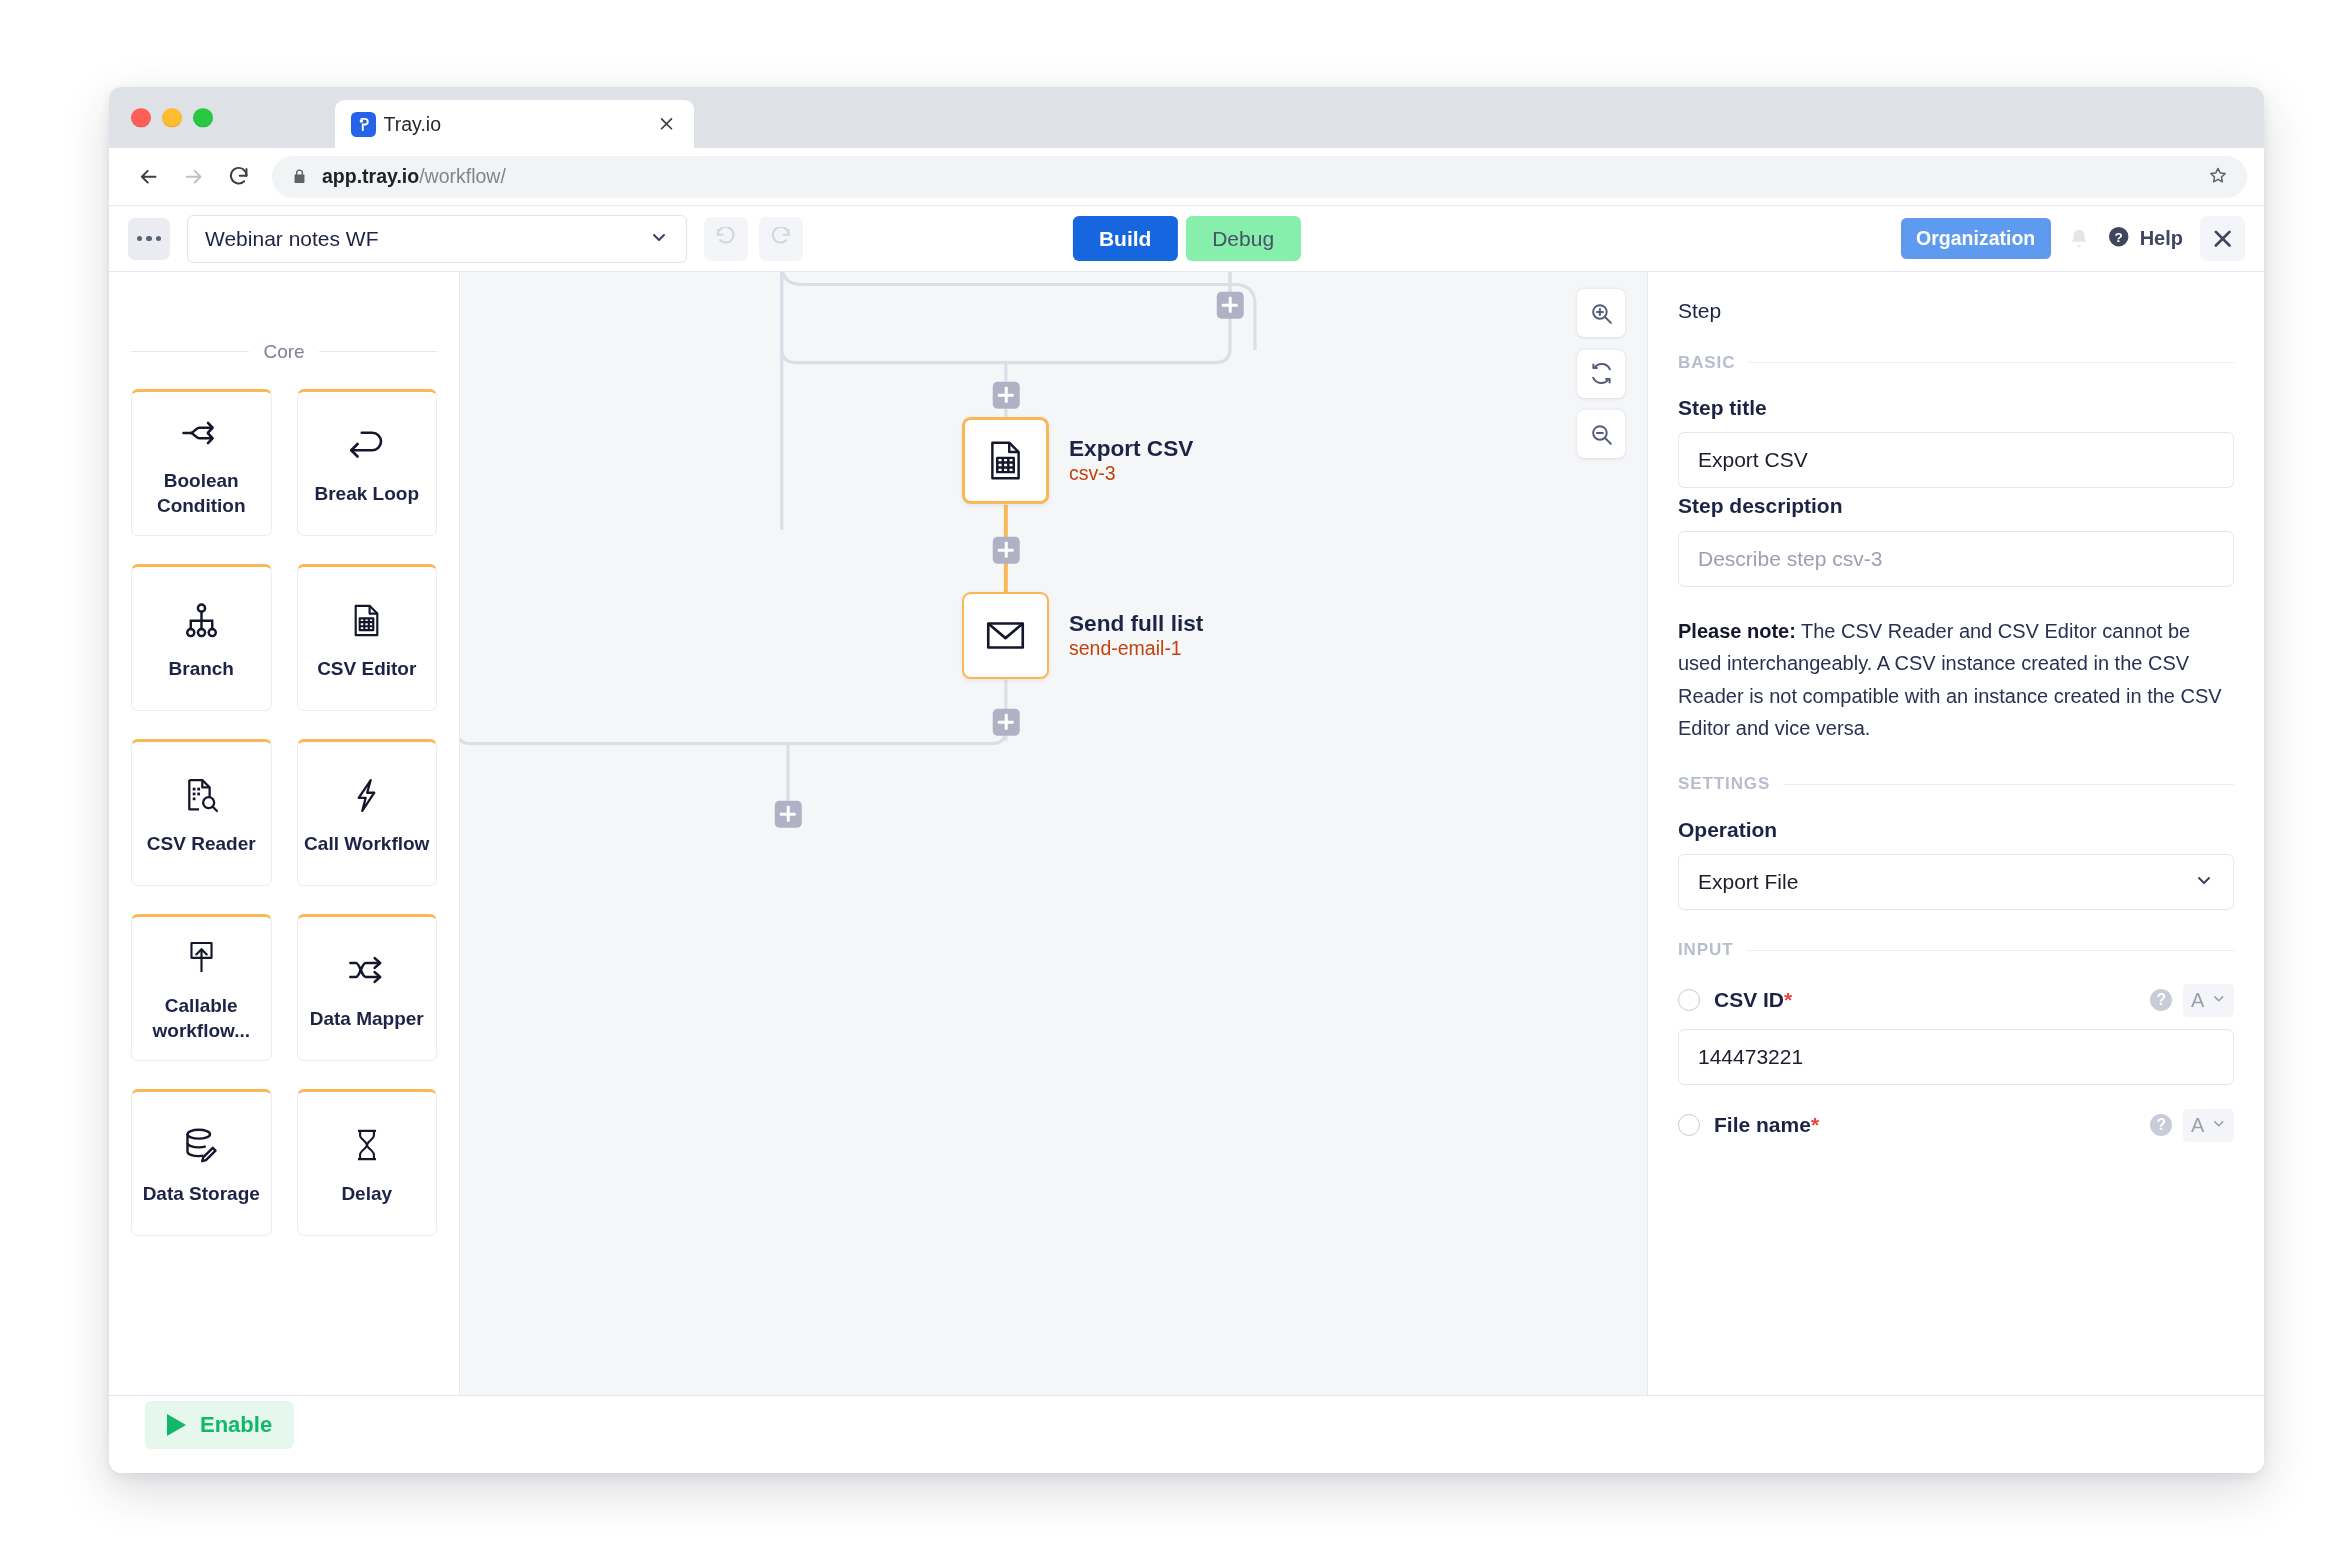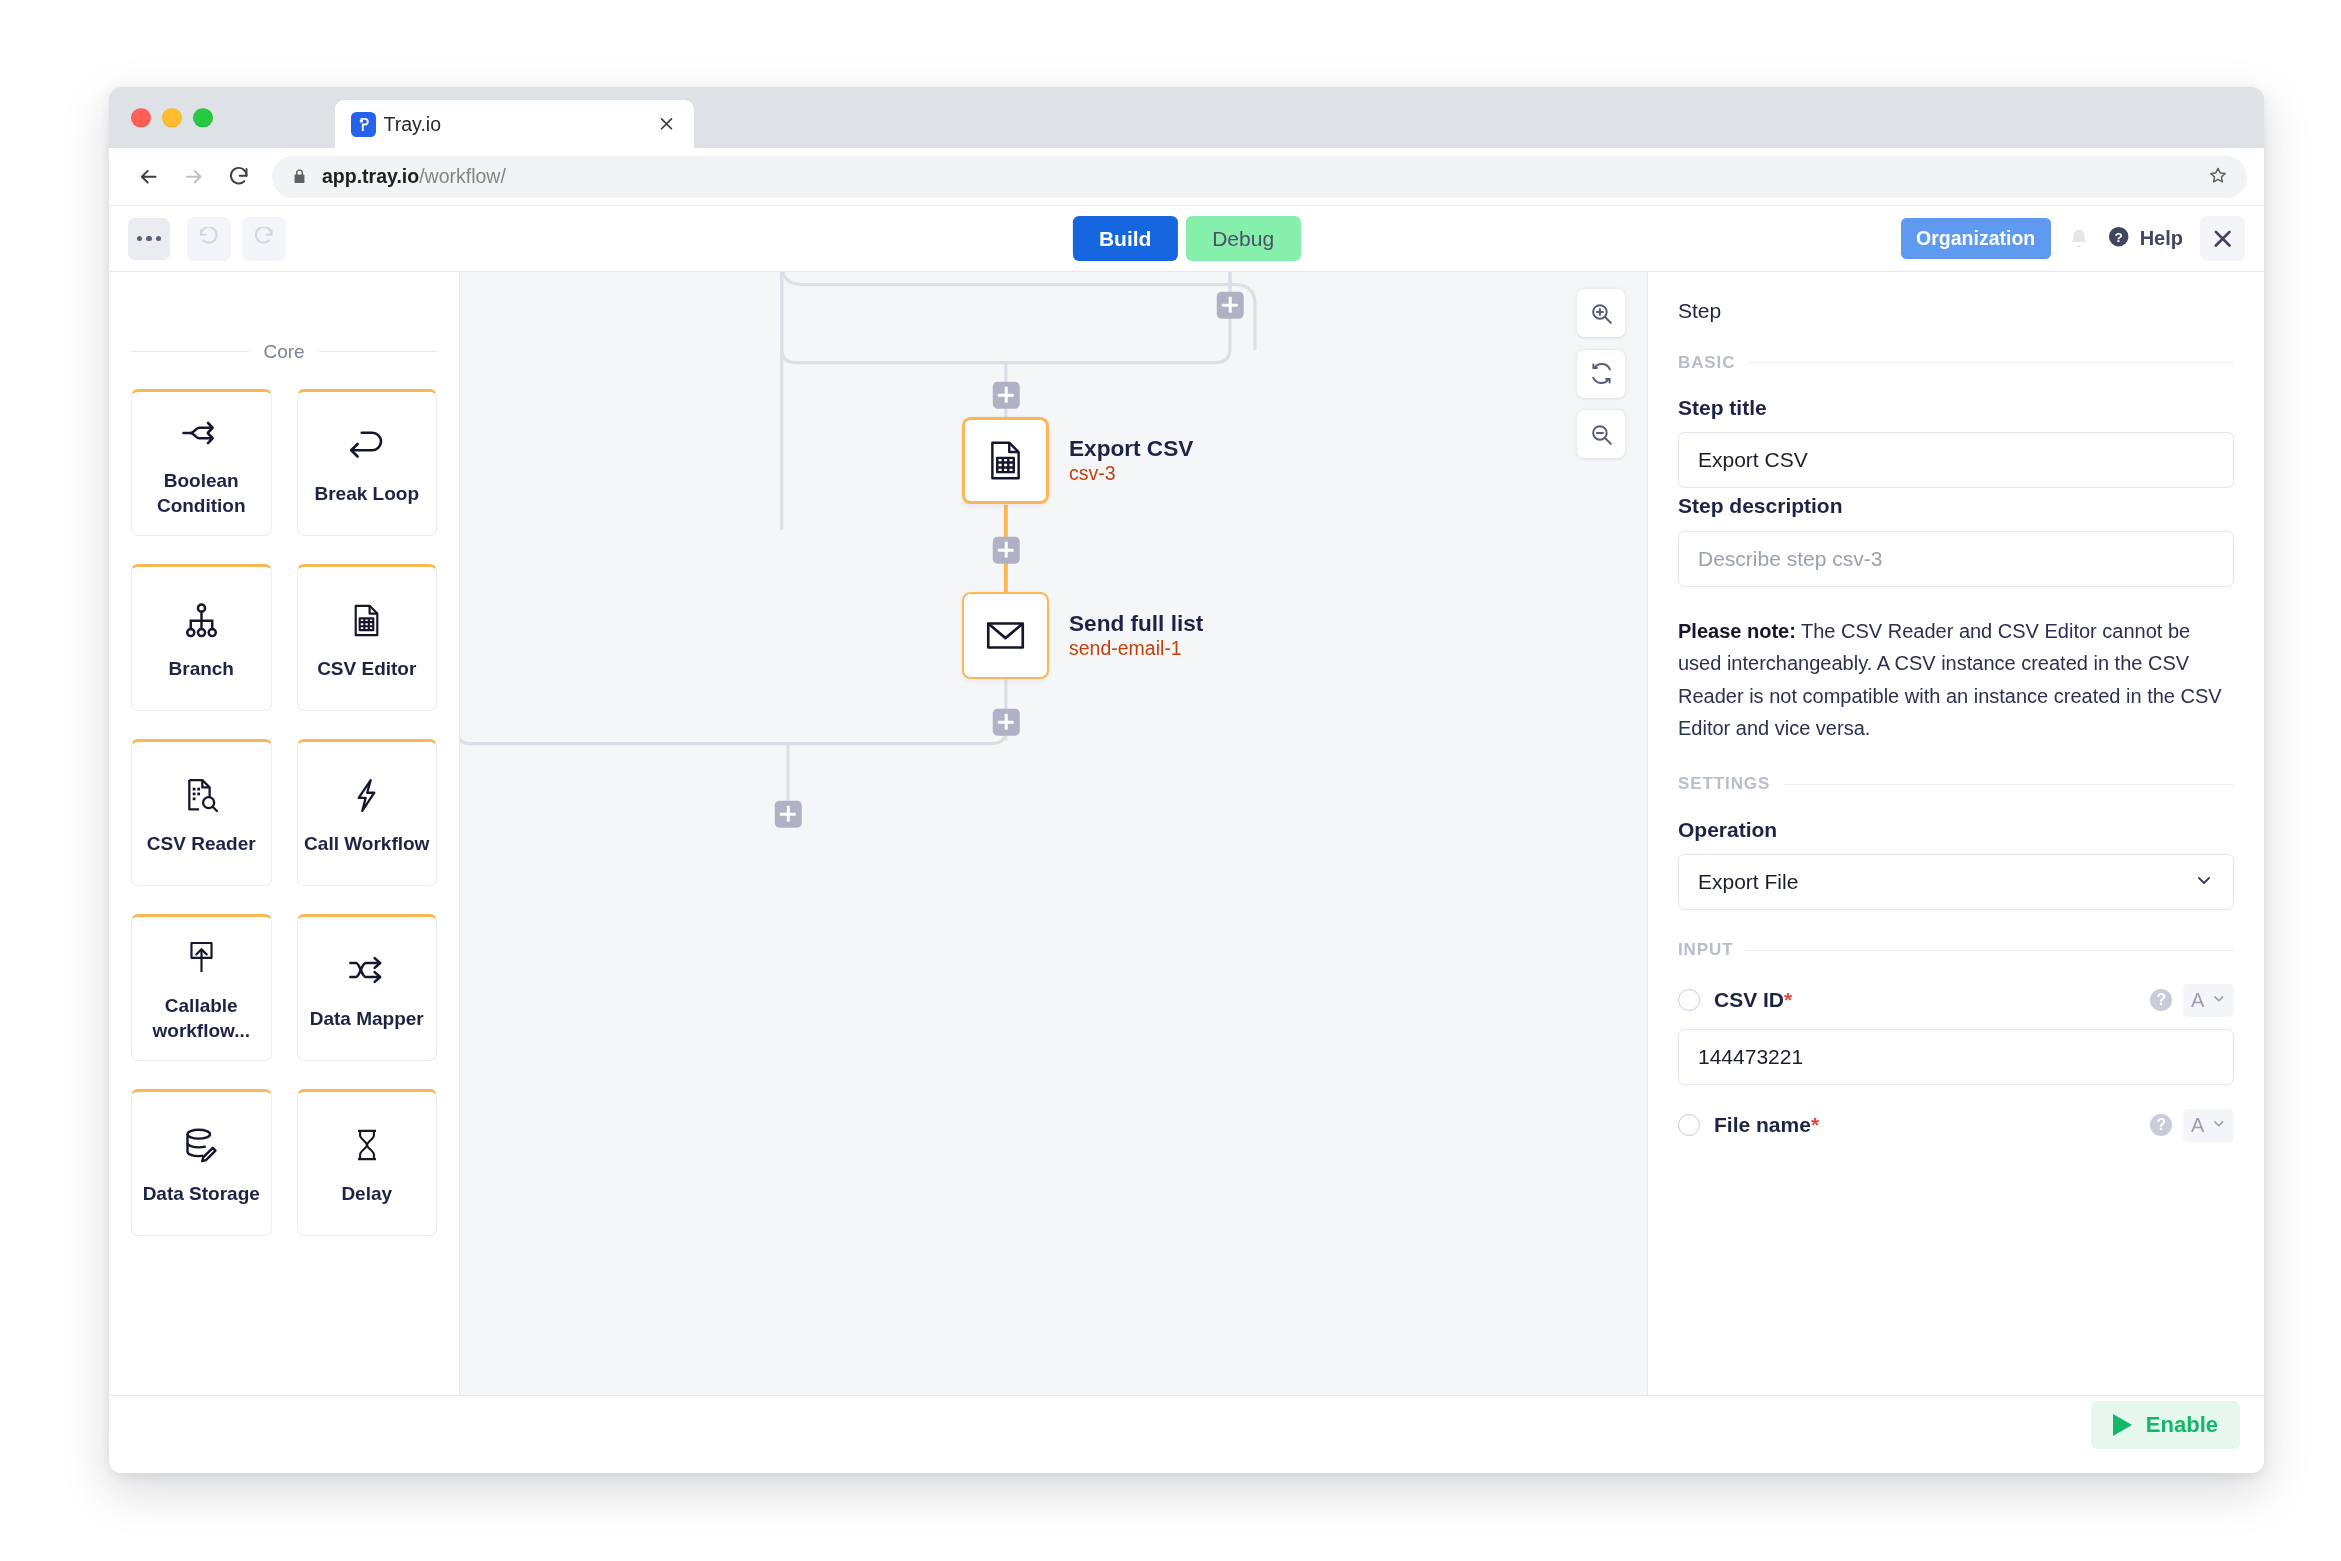--- a/index.html
+++ b/index.html
@@ -336,22 +336,22 @@
     position: absolute; left: 0; right: 0; bottom: 0; height: 26.5px;
     background: #fff;
   }
 
   
   .bottombar {
     position: relative;
     height: 58px;
     border-top: 0.8px solid #e6e8ee;
     background: #fff;
-    display: flex; align-items: center; justify-content: flex-end;
-    padding: 0 24px;
+    display: flex; align-items: center; justify-content: flex-start;
+    padding: 0 36px;
   }
   .enable {
     height: 48px; padding: 0 22px;
     background: #e6f7ee; border-radius: 6.2px;
     display: flex; align-items: center; gap: 14px;
   }
   .enable .tri {
     width: 0; height: 0;
     border-left: 19px solid #12b76a;
     border-top: 11px solid transparent;
@@ -422,20 +422,28 @@
 
   <div class="app">
 
     <div class="apptoolbar">
       <div class="kebab">
           <i></i>
           <i></i>
           <i></i>
         </div>
 
+      <div class="wf-select">
+        <span class="label">Webinar notes WF</span>
+        <span class="chev">
+          <svg width="20" height="20" viewBox="0 0 24 24" fill="none" stroke="currentColor" stroke-width="2.4" stroke-linecap="round" stroke-linejoin="round">
+              <path d="M6 9l6 6 6-6"></path>
+            </svg>
+        </span>
+      </div>
 
       <div class="hist">
         <span class="histbtn">
           <svg width="23.4" height="23.4" viewBox="0 0 24 24" fill="none" stroke="currentColor" stroke-width="2.1" stroke-linecap="round" stroke-linejoin="round">
             <path d="M4 8a8 8 0 1 1 2.4 5.7"></path>
               <path d="M4 3v5h5"></path>
           </svg>
         </span>
         <span class="histbtn">
           <svg width="23.4" height="23.4" viewBox="0 0 24 24" fill="none" stroke="currentColor" stroke-width="2.1" stroke-linecap="round" stroke-linejoin="round">

